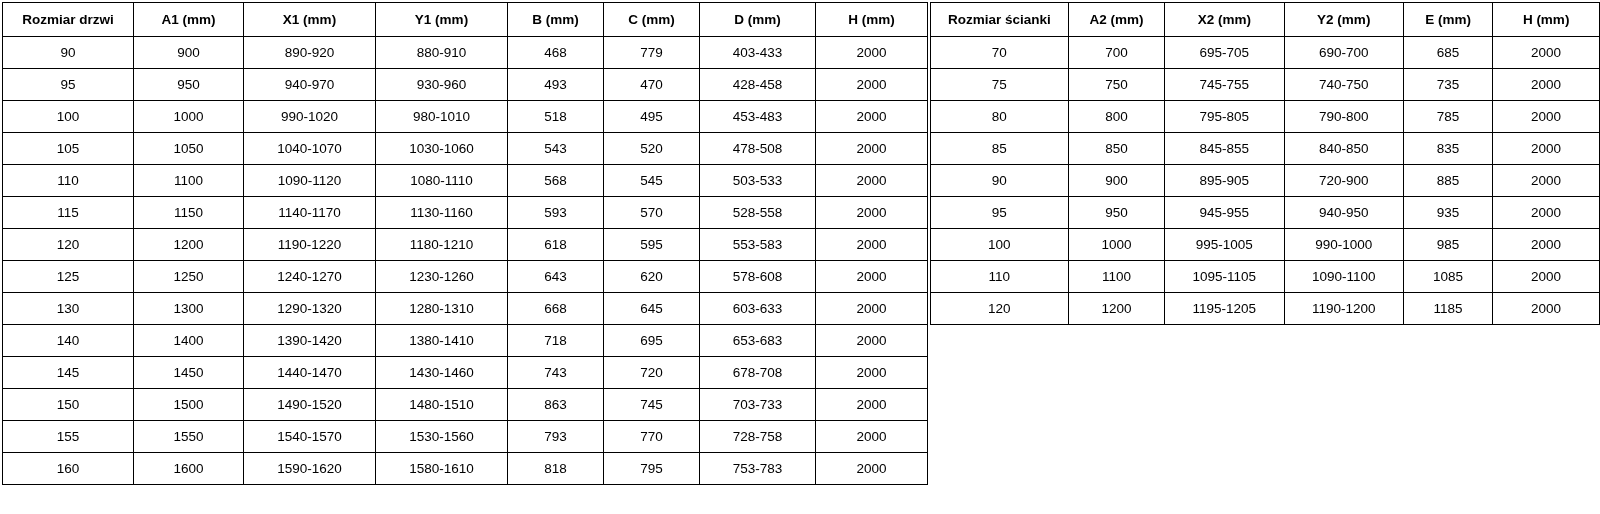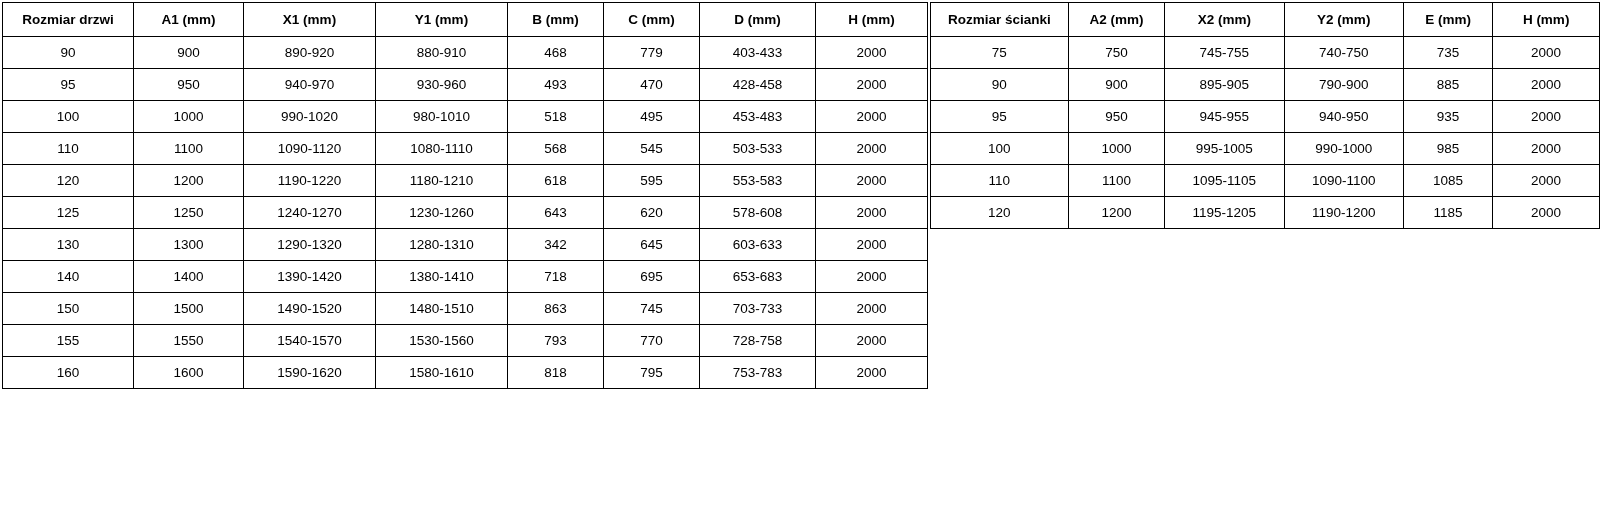--- a/index.html
+++ b/index.html
@@ -123,30 +123,50 @@
             <td>100</td>
             <td>1000</td>
             <td>990-1020</td>
             <td>980-1010</td>
             <td>518</td>
             <td>495</td>
             <td>453-483</td>
             <td>2000</td>
           </tr>
           <tr>
+            <td>105</td>
+            <td>1050</td>
+            <td>1040-1070</td>
+            <td>1030-1060</td>
+            <td>543</td>
+            <td>520</td>
+            <td>478-508</td>
+            <td>2000</td>
+          </tr>
+          <tr>
             <td>110</td>
             <td>1100</td>
             <td>1090-1120</td>
             <td>1080-1110</td>
             <td>568</td>
             <td>545</td>
             <td>503-533</td>
             <td>2000</td>
           </tr>
           <tr>
+            <td>115</td>
+            <td>1150</td>
+            <td>1140-1170</td>
+            <td>1130-1160</td>
+            <td>593</td>
+            <td>570</td>
+            <td>528-558</td>
+            <td>2000</td>
+          </tr>
+          <tr>
             <td>120</td>
             <td>1200</td>
             <td>1190-1220</td>
             <td>1180-1210</td>
             <td>618</td>
             <td>595</td>
             <td>553-583</td>
             <td>2000</td>
           </tr>
           <tr>
@@ -157,33 +177,43 @@
             <td>643</td>
             <td>620</td>
             <td>578-608</td>
             <td>2000</td>
           </tr>
           <tr>
             <td>130</td>
             <td>1300</td>
             <td>1290-1320</td>
             <td>1280-1310</td>
-            <td>342</td>
+            <td>668</td>
             <td>645</td>
             <td>603-633</td>
             <td>2000</td>
           </tr>
           <tr>
             <td>140</td>
             <td>1400</td>
             <td>1390-1420</td>
             <td>1380-1410</td>
             <td>718</td>
             <td>695</td>
             <td>653-683</td>
+            <td>2000</td>
+          </tr>
+          <tr>
+            <td>145</td>
+            <td>1450</td>
+            <td>1440-1470</td>
+            <td>1430-1460</td>
+            <td>743</td>
+            <td>720</td>
+            <td>678-708</td>
             <td>2000</td>
           </tr>
           <tr>
             <td>150</td>
             <td>1500</td>
             <td>1490-1520</td>
             <td>1480-1510</td>
             <td>863</td>
             <td>745</td>
             <td>703-733</td>
@@ -228,32 +258,56 @@
             <th>Rozmiar ścianki</th>
             <th>A2 (mm)</th>
             <th>X2 (mm)</th>
             <th>Y2 (mm)</th>
             <th>E (mm)</th>
             <th>H (mm)</th>
           </tr>
       </thead>
       <tbody id="walls-body">
           <tr>
+            <td>70</td>
+            <td>700</td>
+            <td>695-705</td>
+            <td>690-700</td>
+            <td>685</td>
+            <td>2000</td>
+          </tr>
+          <tr>
             <td>75</td>
             <td>750</td>
             <td>745-755</td>
             <td>740-750</td>
             <td>735</td>
             <td>2000</td>
           </tr>
           <tr>
+            <td>80</td>
+            <td>800</td>
+            <td>795-805</td>
+            <td>790-800</td>
+            <td>785</td>
+            <td>2000</td>
+          </tr>
+          <tr>
+            <td>85</td>
+            <td>850</td>
+            <td>845-855</td>
+            <td>840-850</td>
+            <td>835</td>
+            <td>2000</td>
+          </tr>
+          <tr>
             <td>90</td>
             <td>900</td>
             <td>895-905</td>
-            <td>790-900</td>
+            <td>720-900</td>
             <td>885</td>
             <td>2000</td>
           </tr>
           <tr>
             <td>95</td>
             <td>950</td>
             <td>945-955</td>
             <td>940-950</td>
             <td>935</td>
             <td>2000</td>

